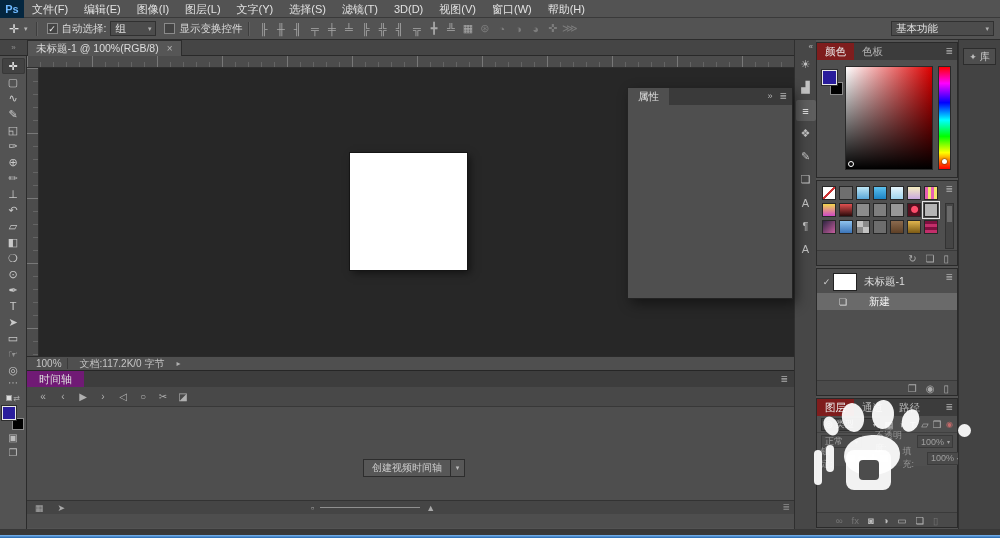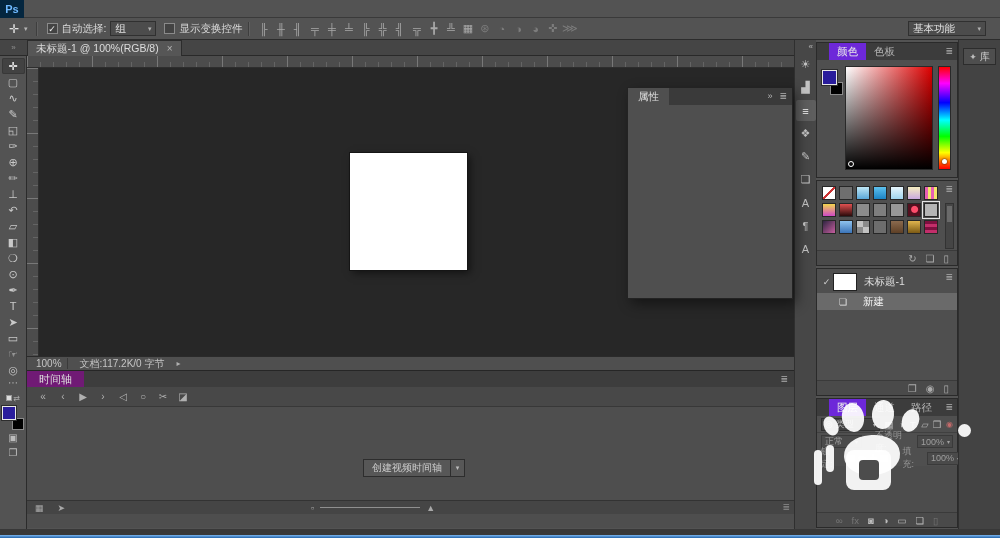--- a/index.html
+++ b/index.html
@@ -26,21 +26,21 @@
               display:inline-flex; align-items:center; justify-content:center;
               font-size:9px; color:#eee; margin:0 4px; flex:none; }
   .ob-label { font-size:10.5px; color:#d8d8d8; white-space:nowrap; }
   .dropbox { height:15px; background:#4c4c4c; border:1px solid #303030; display:inline-flex;
              align-items:center; justify-content:space-between; padding:0 4px; font-size:10.5px;
              color:#e0e0e0; margin:0 4px; flex:none; }
   .dropbox .caret { font-size:7px; color:#b0b0b0; margin-left:4px; }
   #ob-icons { display:flex; align-items:center; }
   .ob-icon { width:17px; text-align:center; font-size:11px; color:#a9a9a9; }
   .ob-icon.disabled { color:#7c7c7c; }
-  #workspace-btn { margin-left:auto; margin-right:10px; width:78px; }
+  #workspace-btn { margin-left:auto; margin-right:2px; width:103px; }
 
   
   #tabbar { left:0; top:40px; width:794px; height:16px; background:#454545; border-bottom:1px solid #292929; display:flex; }
   .tb-grip { width:27px; text-align:center; color:#909090; font-size:8px; line-height:16px; }
   .doc-tab { display:inline-flex; align-items:center; gap:8px; padding:0 8px; height:16px;
              background:#565656; border:1px solid #2c2c2c; border-bottom:none;
              font-size:10.5px; color:#dcdcdc; white-space:nowrap; }
   .doc-tab .close { color:#b5b5b5; font-size:10px; }
 
   
@@ -115,21 +115,21 @@
   .dock-collapse { height:13px; line-height:13px; font-size:8px; color:#b5b5b5; align-self:flex-end; padding-right:3px; }
   .dock-icon { width:20px; height:21px; display:flex; align-items:center; justify-content:center;
                color:#c3c3c3; font-size:11px; margin:1px 0; border-radius:2px; }
   .dock-icon.selected { background:#5e5e5e; color:#fff; }
 
   
   #right-col { left:816px; top:40px; width:142px; height:490px; }
   .panel { position:absolute; left:0; width:142px; background:#4f4f4f; border:1px solid #2a2a2a; }
   .panel-tabs { height:17px; background:#3c3c3c; display:flex; position:relative; }
   .ptab { padding:0 8px; line-height:17px; font-size:10.5px; color:#b4b4b4; white-space:nowrap; }
-  .ptab.selected { background:#6d28d9; color:#eaeaea;margin-left:12px; }
+  .ptab.selected { background:#7f1d1d; color:#eaeaea; }
   .panel-menu { position:absolute; right:4px; top:0; line-height:17px; color:#b0b0b0; font-size:9px; }
 
   #color-panel { top:2px; height:136px; }
   .sat-square { position:absolute; left:28px; top:23px; width:88px; height:104px; border:1px solid #292929;
                 background:linear-gradient(to top,#000,rgba(0,0,0,0)),linear-gradient(to right,#fff,#dd0000); }
   .sat-marker { position:absolute; left:2px; bottom:2px; width:6px; height:6px; border:1px solid #fff; border-radius:50%; }
   .hue-bar { position:absolute; left:121px; top:23px; width:13px; height:104px; border:1px solid #292929;
              background:linear-gradient(to bottom,#ff0000 0%,#ff00ff 16%,#0000ff 35%,#00ffff 52%,#00ff00 68%,#ffff00 84%,#ff5500 94%,#ff0000 100%); }
   .hue-marker { position:absolute; left:3px; bottom:5px; width:5px; height:5px; background:#fff;
                 border-radius:50%; box-shadow:0 0 2px #000; }
@@ -147,21 +147,21 @@
                   border-top:1px solid #3a3a3a; display:flex; align-items:center; justify-content:flex-end;
                   gap:9px; padding-right:8px; font-size:10px; color:#ababab; }
 
   #history-panel { top:228px; height:128px; }
   .h-row1 { height:22px; display:flex; align-items:center; padding-left:3px; margin-top:2px; }
   .h-check { width:13px; font-size:9px; color:#cfcfcf; text-align:center; }
   .h-thumb { width:24px; height:18px; background:#fff; border:1px solid #222; margin-right:7px; }
   .h-label { font-size:10.5px; color:#dedede; }
   .h-step { height:17px; background:#6a6a6a; display:flex; align-items:center; color:#f2f2f2; }
   .h-step .icon { margin-left:22px; font-size:9px; color:#e8e8e8; }
-  .h-step .lbl { margin-left:16px; font-size:10.5px; }
+  .h-step .lbl { margin-left:22px; font-size:10.5px; }
 
   #layers-panel { top:358px; height:130px; }
   .l-filter { height:17px; display:flex; align-items:center; gap:3px; padding:0 4px; border-bottom:1px solid #404040; }
   .l-search { display:flex; align-items:center; gap:3px; width:62px; height:13px; background:#424242;
               border:1px solid #2f2f2f; font-size:9px; color:#b5b5b5; padding:0 3px; }
   .l-search .caret { margin-left:auto; font-size:6px; }
   .f-icon { width:12px; text-align:center; font-size:9.5px; color:#b8b8b8; }
   .f-toggle { margin-left:auto; font-size:8px; color:#c46a6a; }
   .l-row { height:17px; display:flex; align-items:center; gap:13px; padding:0 4px; color:#969696; font-size:9px; }
   .l-drop { height:13px; background:#4a4a4a; border:1px solid #3a3a3a; display:inline-flex; align-items:center;
@@ -197,20 +197,33 @@
   .wm-hole { left:47px; top:62px; width:20px; height:20px; border-radius:4px; background:#4c4c4c; }
   .wm-dot  { left:146px; top:26px; width:13px; height:13px; border-radius:50%; }
 </style>
 </head>
 <body>
 
 <div class="app">
 
   <div class="abs" id="menubar">
     <div class="ps-logo">Ps</div>
+    <div style="display:flex">
+        <span class="menu-item">文件(F)</span>
+        <span class="menu-item">编辑(E)</span>
+        <span class="menu-item">图像(I)</span>
+        <span class="menu-item">图层(L)</span>
+        <span class="menu-item">文字(Y)</span>
+        <span class="menu-item">选择(S)</span>
+        <span class="menu-item">滤镜(T)</span>
+        <span class="menu-item">3D(D)</span>
+        <span class="menu-item">视图(V)</span>
+        <span class="menu-item">窗口(W)</span>
+        <span class="menu-item">帮助(H)</span>
+      </div>
   </div>
 
   <div class="abs" id="optionsbar">
     <span class="ob-tool">✛</span>
     <span class="ob-caret">▾</span>
     <span class="sep"></span>
     <span class="checkbox">✓</span>
     <span class="ob-label">自动选择:</span>
     <span class="dropbox" style="width:46px">
       <span>组</span>

